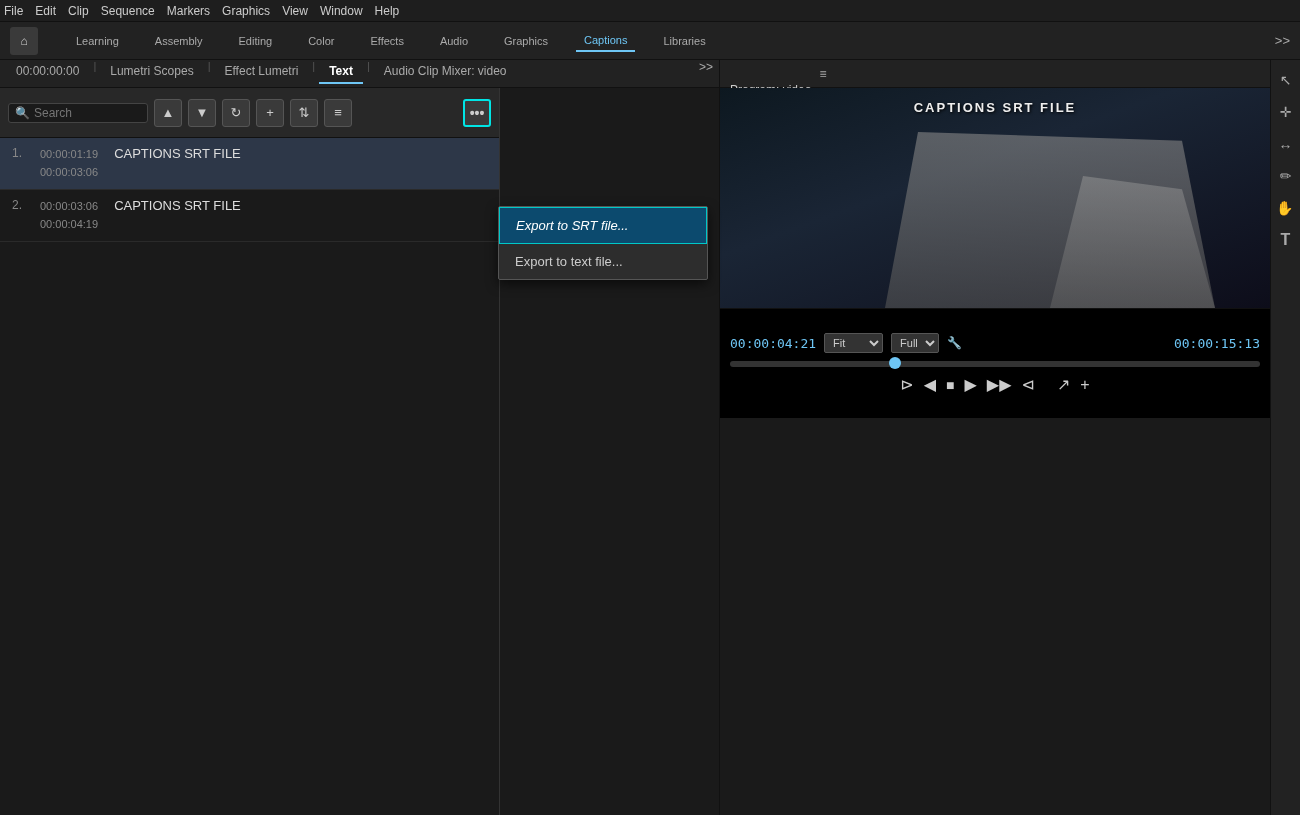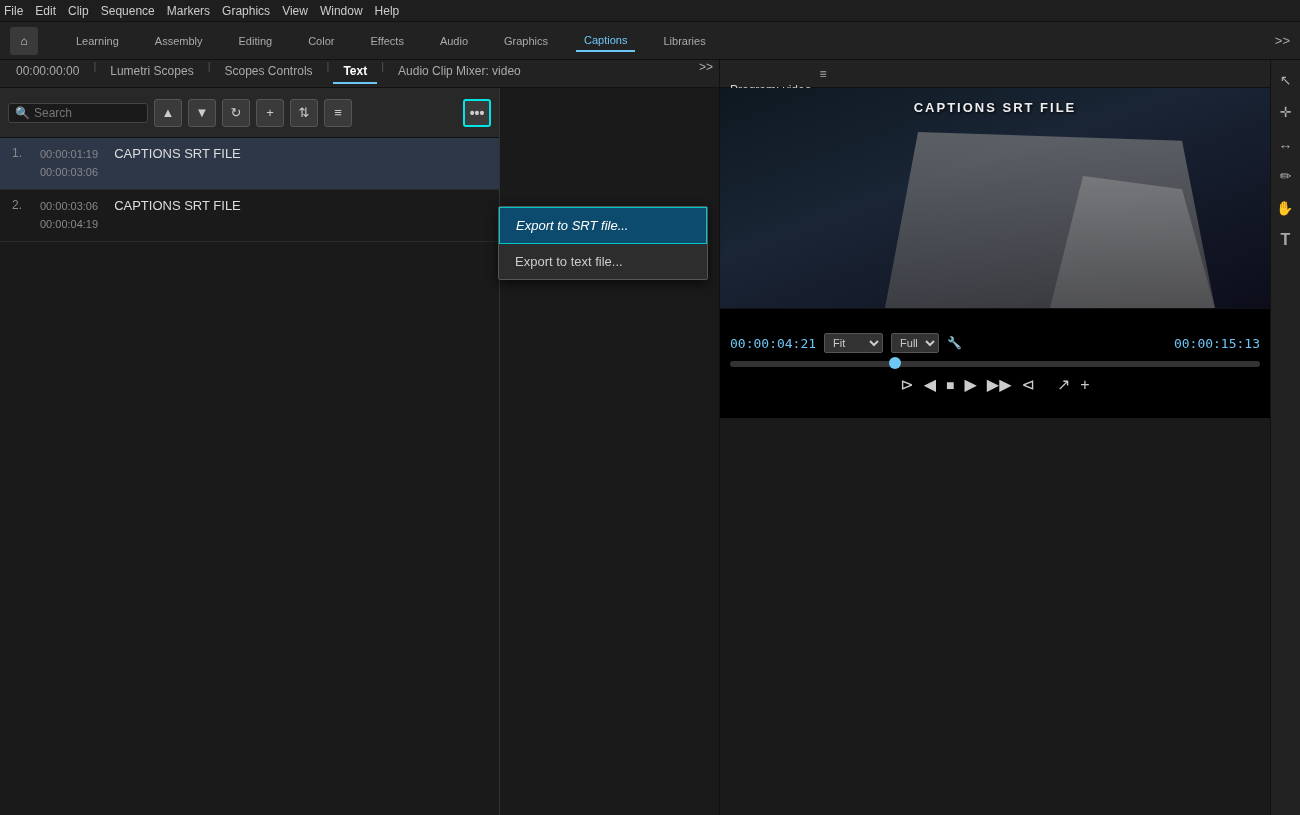--- a/index.html
+++ b/index.html
@@ -109,21 +109,21 @@
 
 <div class="main-layout">
 
   <div class="left-panel">
 
     <div class="panel-tabs">
       <span class="panel-tab">00:00:00:00</span>
       <span style="color:#555;font-size:11px;">|</span>
       <span class="panel-tab">Lumetri Scopes</span>
       <span style="color:#555;font-size:11px;">|</span>
-      <span class="panel-tab">Scopes Controls</span>
+      <span class="panel-tab">Effect Lumetri</span>
       <span style="color:#555;font-size:11px;">|</span>
       <span class="panel-tab active">Text</span>
       <span style="color:#555;font-size:11px;">|</span>
       <span class="panel-tab">Audio Clip Mixer: video</span>
       <span class="panel-tabs-expand">&gt;&gt;</span>
     </div>
 
     <div class="text-area-container">
 
       <div class="caption-list-panel">

